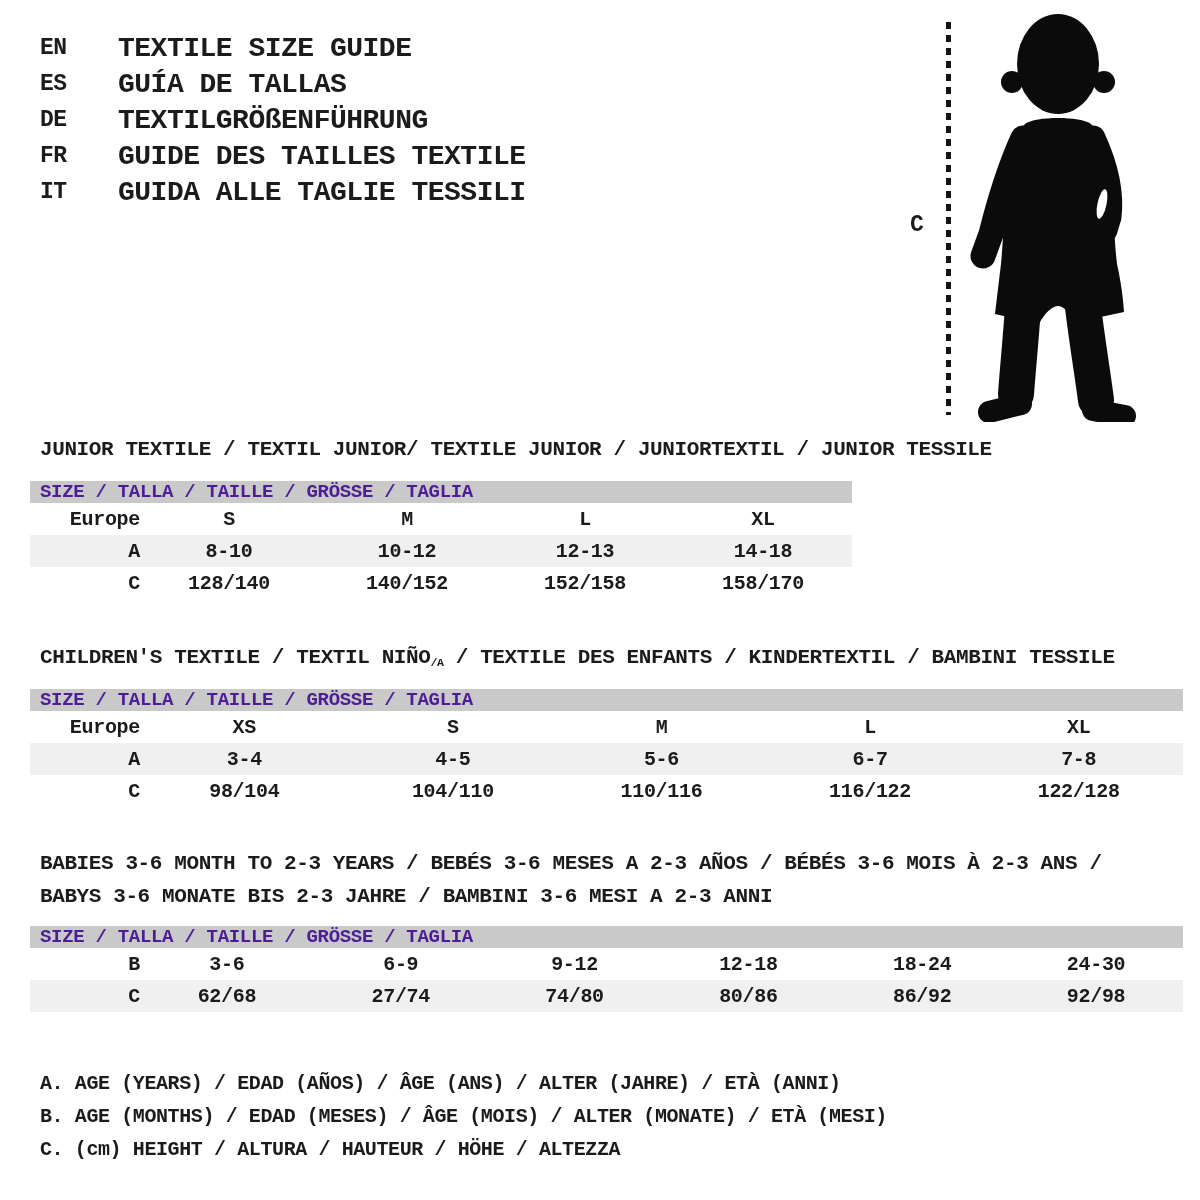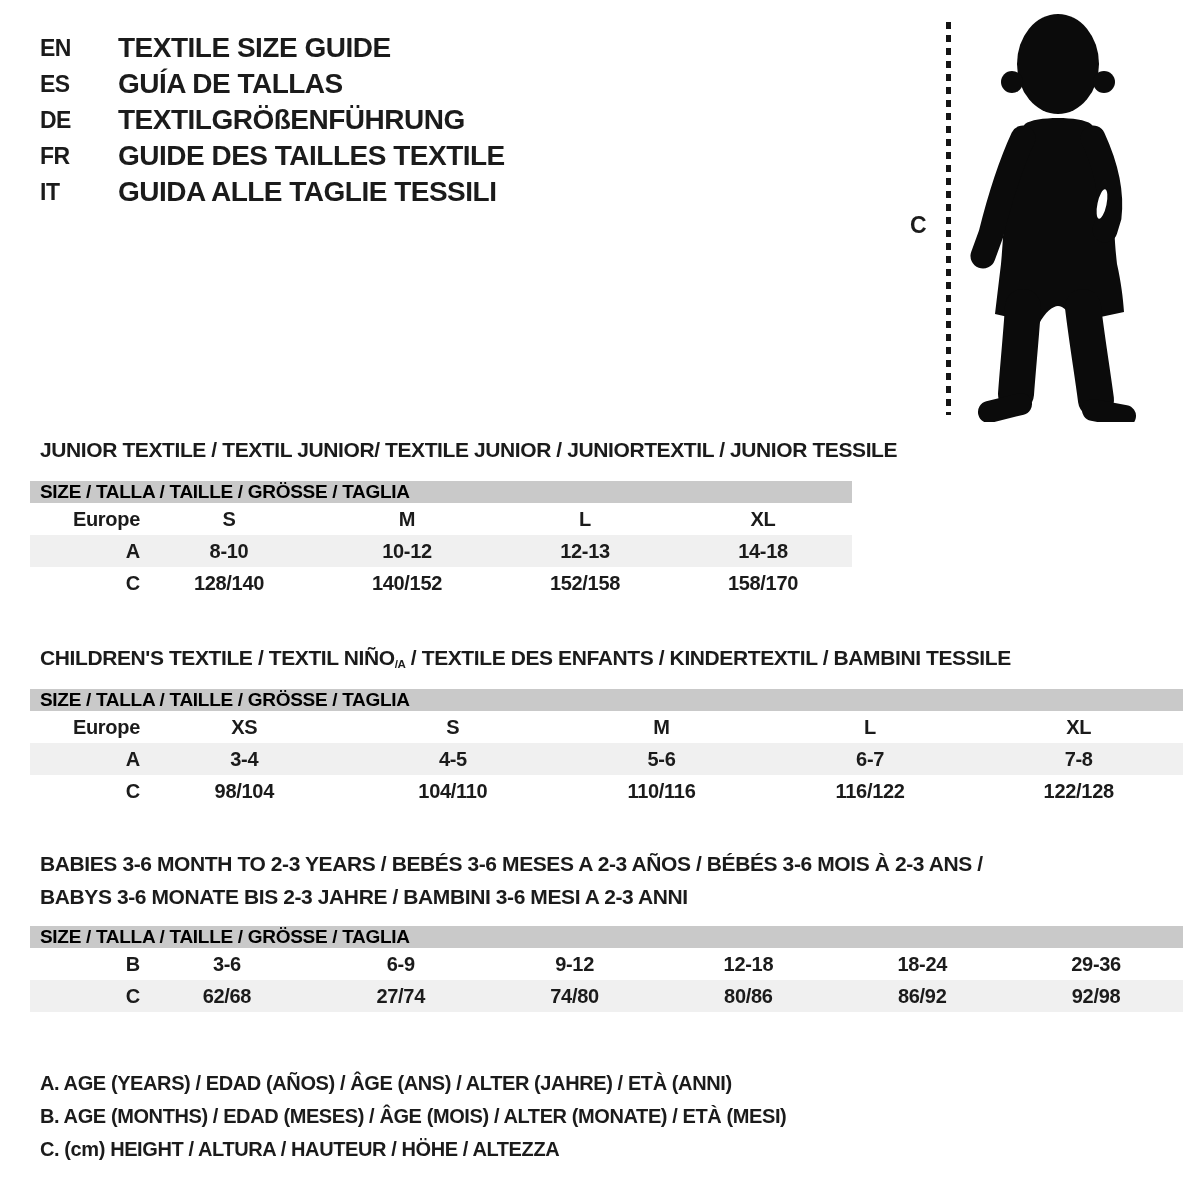--- a/index.html
+++ b/index.html
@@ -1,18 +1,18 @@
 <!DOCTYPE html>
 <html><head>
 <meta charset="utf-8">
 <style>
   html,body{margin:0;padding:0;background:#ffffff;}
   .page{
     position:relative;width:1200px;height:1200px;background:#ffffff;overflow:hidden;
-    font-family:Liberation Sans, sans-serif;color:#1b1b1b;
+    font-family:Liberation Mono, monospace;color:#1b1b1b;
   }
   
   .lang-block{position:absolute;left:40px;top:30px;}
   .lang-row{display:flex;height:36px;align-items:center;}
   .lang-code{width:78px;font-weight:bold;font-size:23px;letter-spacing:-0.5px;}
   .lang-title{font-weight:bold;font-size:28px;letter-spacing:-0.5px;white-space:nowrap;}
   
   .dash-line{
     position:absolute;left:946px;top:22px;width:5px;height:393px;
     background:repeating-linear-gradient(to bottom,#141414 0 7px,transparent 7px 13px);
@@ -22,21 +22,21 @@
   
   .section-title{
     position:absolute;left:40px;font-weight:bold;font-size:21px;
     letter-spacing:-0.4px;white-space:nowrap;line-height:33px;
   }
   .section-title sub{font-size:0.55em;vertical-align:baseline;position:relative;top:3px;font-weight:bold;}
   
   table{border-collapse:collapse;table-layout:fixed;position:absolute;left:30px;}
   th.size-bar{
     background:#c9c9c9;font-weight:bold;font-size:19px;text-align:left;
-    height:16px;padding:0 0 0 10px;letter-spacing:-0.3px;color:#000000;
+    height:16px;padding:0 0 0 10px;letter-spacing:-0.3px;color:#4c1d95;
   }
   td{font-weight:bold;font-size:20px;text-align:center;height:32px;padding:0;letter-spacing:-0.3px;}
   td.row-label{text-align:right;padding-left:10px;}
   tr.shaded{background:#f0f0f0;}
   
   .legend-line{
     position:absolute;left:40px;font-weight:bold;font-size:20px;
     letter-spacing:-0.4px;white-space:nowrap;
   }
 </style>
@@ -201,21 +201,21 @@
         </tr>
     </thead>
     <tbody>
         <tr>
           <td class="row-label">B</td>
           <td>3-6</td>
           <td>6-9</td>
           <td>9-12</td>
           <td>12-18</td>
           <td>18-24</td>
-          <td>29-36</td>
+          <td>24-30</td>
         </tr>
         <tr class="shaded">
           <td class="row-label">C</td>
           <td>62/68</td>
           <td>27/74</td>
           <td>74/80</td>
           <td>80/86</td>
           <td>86/92</td>
           <td>92/98</td>
         </tr>

